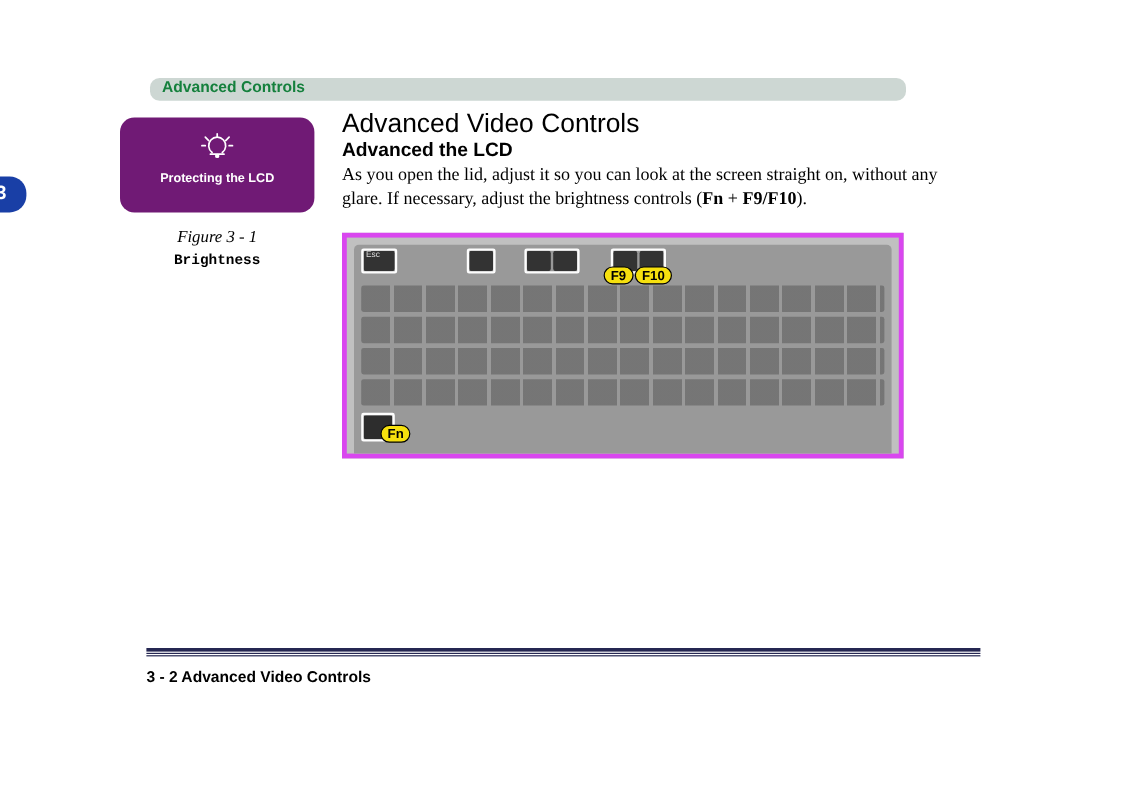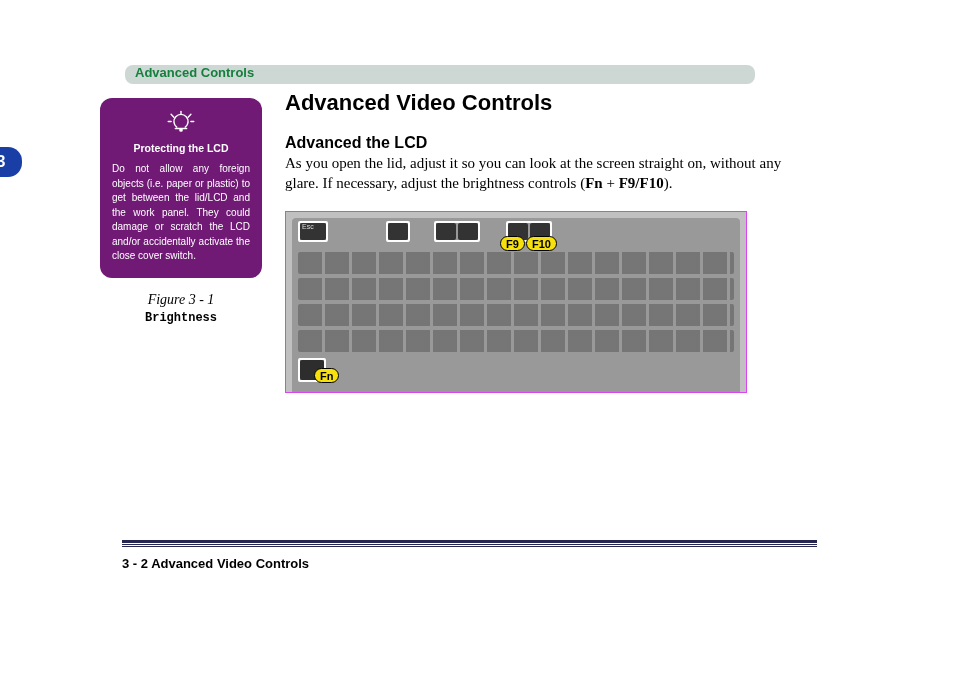--- a/index.html
+++ b/index.html
@@ -109,23 +109,23 @@
     font-weight: bold;
     font-size: 12px;
     line-height: 1.4;
   }
   .right-col {
     flex: 1;
     padding-right: 80px;
   }
   .h1 {
     font-family: Arial, Helvetica, sans-serif;
-    font-weight: bold;
+    font-weight: normal;
     font-size: 22px;
-    margin: 0 0 18px 0;
+    margin: 0 0 1px 0;
   }
   .intro {
     font-size: 15px;
     line-height: 1.35;
     margin-bottom: 18px;
   }
   .h2 {
     font-family: Arial, Helvetica, sans-serif;
     font-weight: bold;
     font-size: 16px;
@@ -135,21 +135,21 @@
     font-size: 15px;
     line-height: 1.3;
     margin-bottom: 18px;
   }
   .body-text b { font-weight: bold; }
   
   .kbd-wrap {
     margin-left: 0;
     width: 460px;
     height: 180px;
-    border: 1px solid #d946ef;
+    border: 4px solid #d946ef;
     background: #c0c0c0;
     position: relative;
     overflow: hidden;
   }
   .kbd-body {
     position: absolute;
     left: 6px; right: 6px; top: 6px; bottom: -30px;
     background: #999;
     border-radius: 4px 4px 0 0;
   }
@@ -238,21 +238,20 @@
               <path d="M10 8 L14 12"></path>
               <path d="M38 8 L34 12"></path>
               <path d="M6 18 L10 18"></path>
               <path d="M42 18 L38 18"></path>
               <path d="M16 28 L32 28"></path>
               <circle cx="24" cy="30" r="1.6" fill="#fff"></circle>
             </g>
           </svg>
         </div>
         <div class="warning-title">Protecting the LCD</div>
-        <div class="warning-text">Do not allow any foreign objects (i.e. paper or plastic) to get between the lid/LCD and the work panel. They could damage or scratch the LCD and/or accidentally activate the close cover switch.</div>
       </div>
 
       <div class="figure-caption">
         <div class="figure-label">Figure 3 - 1</div>
         <div class="figure-title">Brightness</div>
       </div>
     </div>
 
     <div class="right-col">
       <div class="h1">Advanced Video Controls</div>

